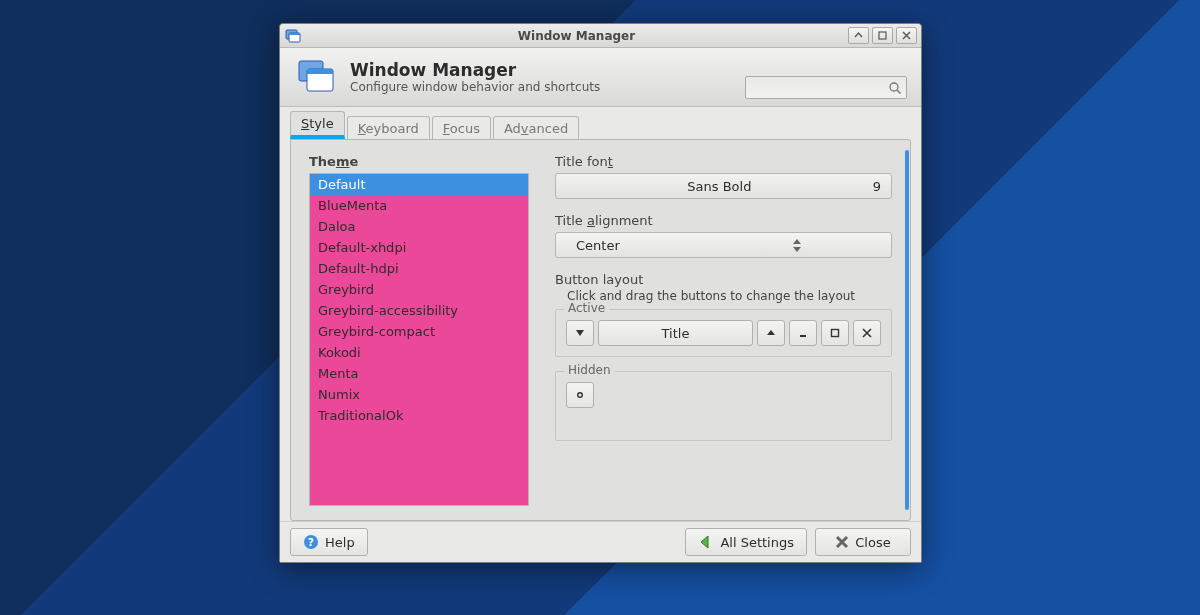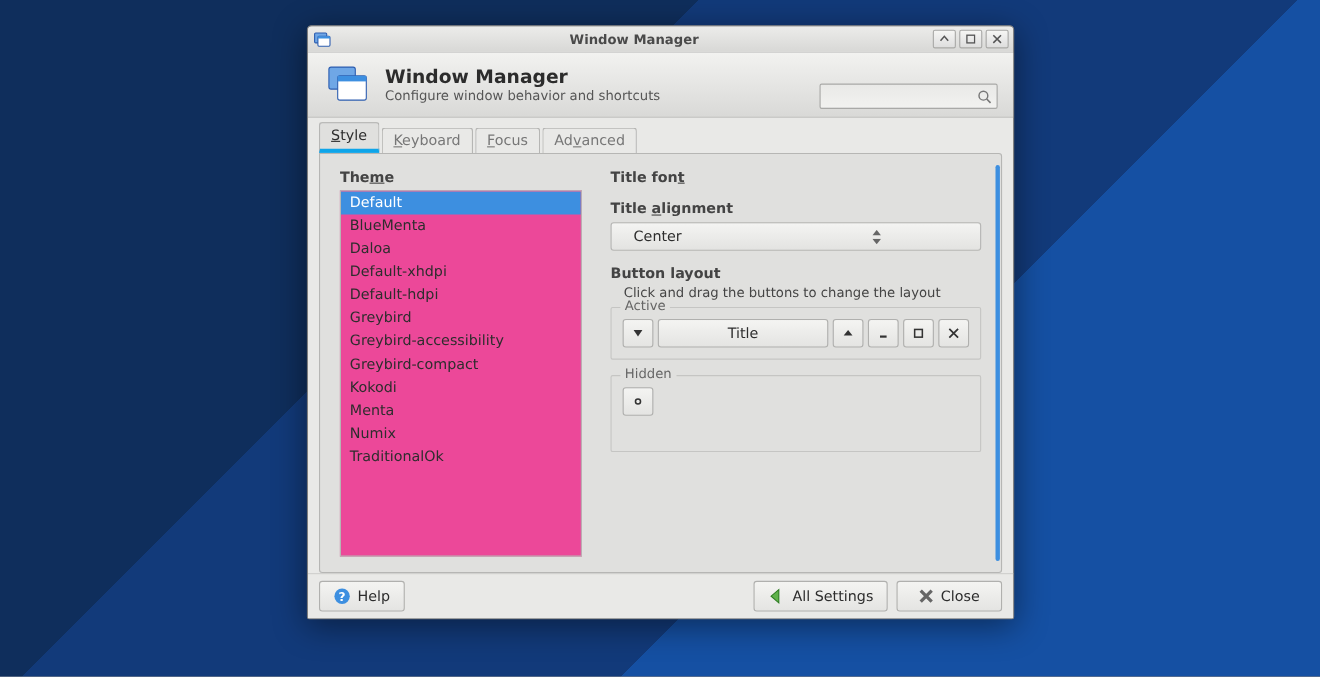--- a/index.html
+++ b/index.html
@@ -35,21 +35,21 @@
   .page::after{content:"";position:absolute;right:1px;top:10px;bottom:10px;width:4px;background:#3d8fe0;border-radius:2px}
   
   .col-l{width:220px;display:flex;flex-direction:column}
   .colttl{font-weight:700;color:#444;margin-bottom:4px}
   .colttl u{text-decoration:underline}
   .listbox{flex:1;border:1px solid #b6b6b4;background:#ec4899;overflow:hidden}
   .li{padding:2px 8px;height:17px;line-height:17px;white-space:nowrap}
   .li.sel{background:#3d8fe0;color:#fff}
   
   .col-r{flex:1;margin-left:26px;display:flex;flex-direction:column;gap:14px}
-  .secttl{font-weight:700;color:#444}
+  .secttl{font-weight:400;color:#444}
   .secttl u{text-decoration:underline}
   .fontbtn{height:24px;border:1px solid #b6b6b4;border-radius:3px;background:linear-gradient(#f2f2f0,#e2e2e0);display:flex;align-items:center;padding:0 10px}
   .fontbtn .fname{flex:1;text-align:center}
   .combo{height:24px;border:1px solid #b6b6b4;border-radius:3px;background:linear-gradient(#f4f4f2,#e3e3e1);display:flex;align-items:center;padding:0 20px}
   .combo span{flex:1}
   .combo .spin{width:12px;display:flex;flex-direction:column;gap:3px;align-items:center;color:#666}
   .hint{font-size:12px;color:#444;margin:2px 0 6px 12px}
   .fs{border:1px solid #c5c5c3;border-radius:2px;padding:10px 10px 10px 10px;position:relative;margin-left:0}
   .fs .legend{position:absolute;top:-9px;left:8px;background:#e0e0de;padding:0 4px;font-size:12px;color:#666}
   .btnrow{display:flex;gap:4px;align-items:stretch;height:26px}
@@ -139,20 +139,24 @@
               <div class="li">Kokodi</div>
               <div class="li">Menta</div>
               <div class="li">Numix</div>
               <div class="li">TraditionalOk</div>
             </div>
         </div>
 
         <div class="col-r">
           <div>
             <div class="secttl">Title fon<u>t</u></div>
+            <div class="fontbtn" style="margin-top:4px">
+              <span class="fname">Sans Bold</span>
+              <span>9</span>
+            </div>
           </div>
 
           <div>
             <div class="secttl">Title <u>a</u>lignment</div>
             <div class="combo" style="margin-top:4px">
               <span>Center</span>
               <span class="spin">
                 <svg width="8" height="5" viewBox="0 0 8 5">
                     <path d="M0 5 L4 0 L8 5 Z" fill="#666"></path>
                   </svg>

